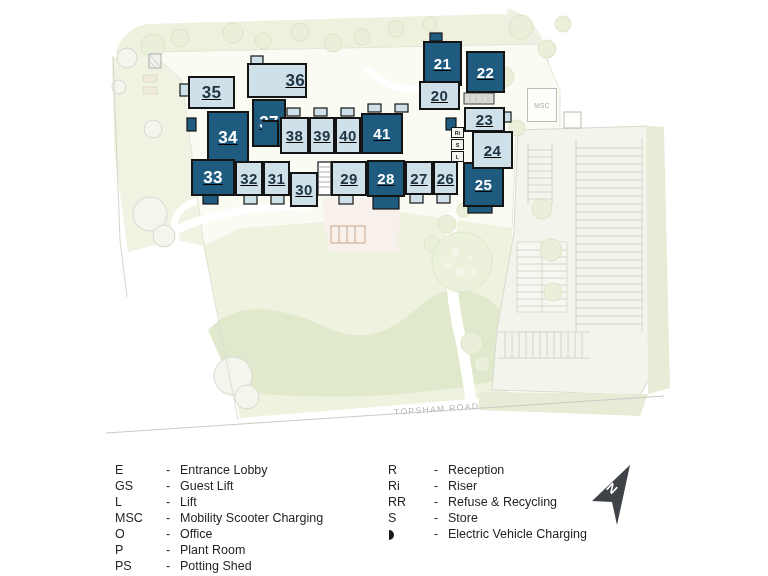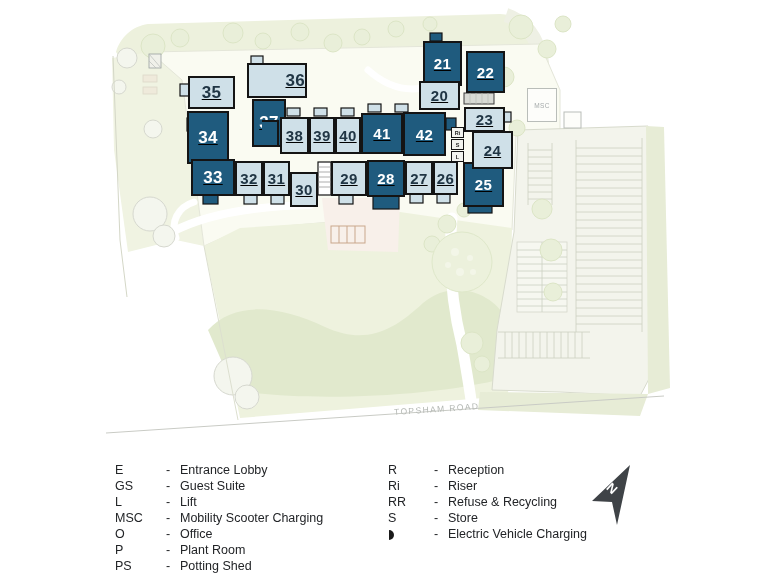--- a/index.html
+++ b/index.html
@@ -170,42 +170,39 @@
 
     <rect x="564" y="112" width="17" height="16" fill="#fdfdfa" stroke="#b9bdb9" stroke-width="1"></rect>
   </svg>
 
   <div class="unit light big" style="left:188px;top:76px;width:47px;height:33px;">
       <span class="unum">35</span>
     </div>
   <div class="unit light big" style="left:247px;top:63px;width:60px;height:35px;justify-content:flex-end;">
       <span class="unum">36</span>
     </div>
-  <div class="unit dark big" style="left:187px;top:111px;width:42px;height:53px;">
+  <div class="unit dark big" style="left:207px;top:111px;width:42px;height:53px;">
       <span class="unum">34</span>
     </div>
   <div class="unit dark big" style="left:252px;top:99px;width:34px;height:48px;">
       <span class="unum">37</span>
     </div>
   <div class="unit dark" style="left:262px;top:120px;width:17px;height:27px;border-left:none;"></div>
   <div class="unit light" style="left:280px;top:117px;width:29px;height:37px;">
       <span class="unum">38</span>
     </div>
   <div class="unit light" style="left:309px;top:117px;width:26px;height:37px;">
       <span class="unum">39</span>
     </div>
   <div class="unit light" style="left:335px;top:117px;width:26px;height:37px;">
       <span class="unum">40</span>
     </div>
   <div class="unit dark" style="left:361px;top:113px;width:42px;height:41px;">
       <span class="unum">41</span>
     </div>
-  <div class="unit dark" style="left:403px;top:112px;width:43px;height:44px;">
-      <span class="unum">42</span>
-    </div>
 
   <div class="unit dark big" style="left:191px;top:159px;width:44px;height:37px;">
       <span class="unum">33</span>
     </div>
   <div class="unit light" style="left:235px;top:161px;width:28px;height:35px;">
       <span class="unum">32</span>
     </div>
   <div class="unit light" style="left:263px;top:161px;width:27px;height:35px;">
       <span class="unum">31</span>
     </div>
@@ -262,21 +259,21 @@
 
   <div class="legend-left">
     <div class="legend-row" style="top:0px;">
       <span class="lg-abbr">E</span>
       <span class="lg-dash">-</span>
       <span class="lg-desc">Entrance Lobby</span>
     </div>
     <div class="legend-row" style="top:16px;">
       <span class="lg-abbr">GS</span>
       <span class="lg-dash">-</span>
-      <span class="lg-desc">Guest Suite</span>
+      <span class="lg-desc">Guest Lift</span>
     </div>
     <div class="legend-row" style="top:32px;">
       <span class="lg-abbr">L</span>
       <span class="lg-dash">-</span>
       <span class="lg-desc">Lift</span>
     </div>
     <div class="legend-row" style="top:48px;">
       <span class="lg-abbr">MSC</span>
       <span class="lg-dash">-</span>
       <span class="lg-desc">Mobility Scooter Charging</span>

